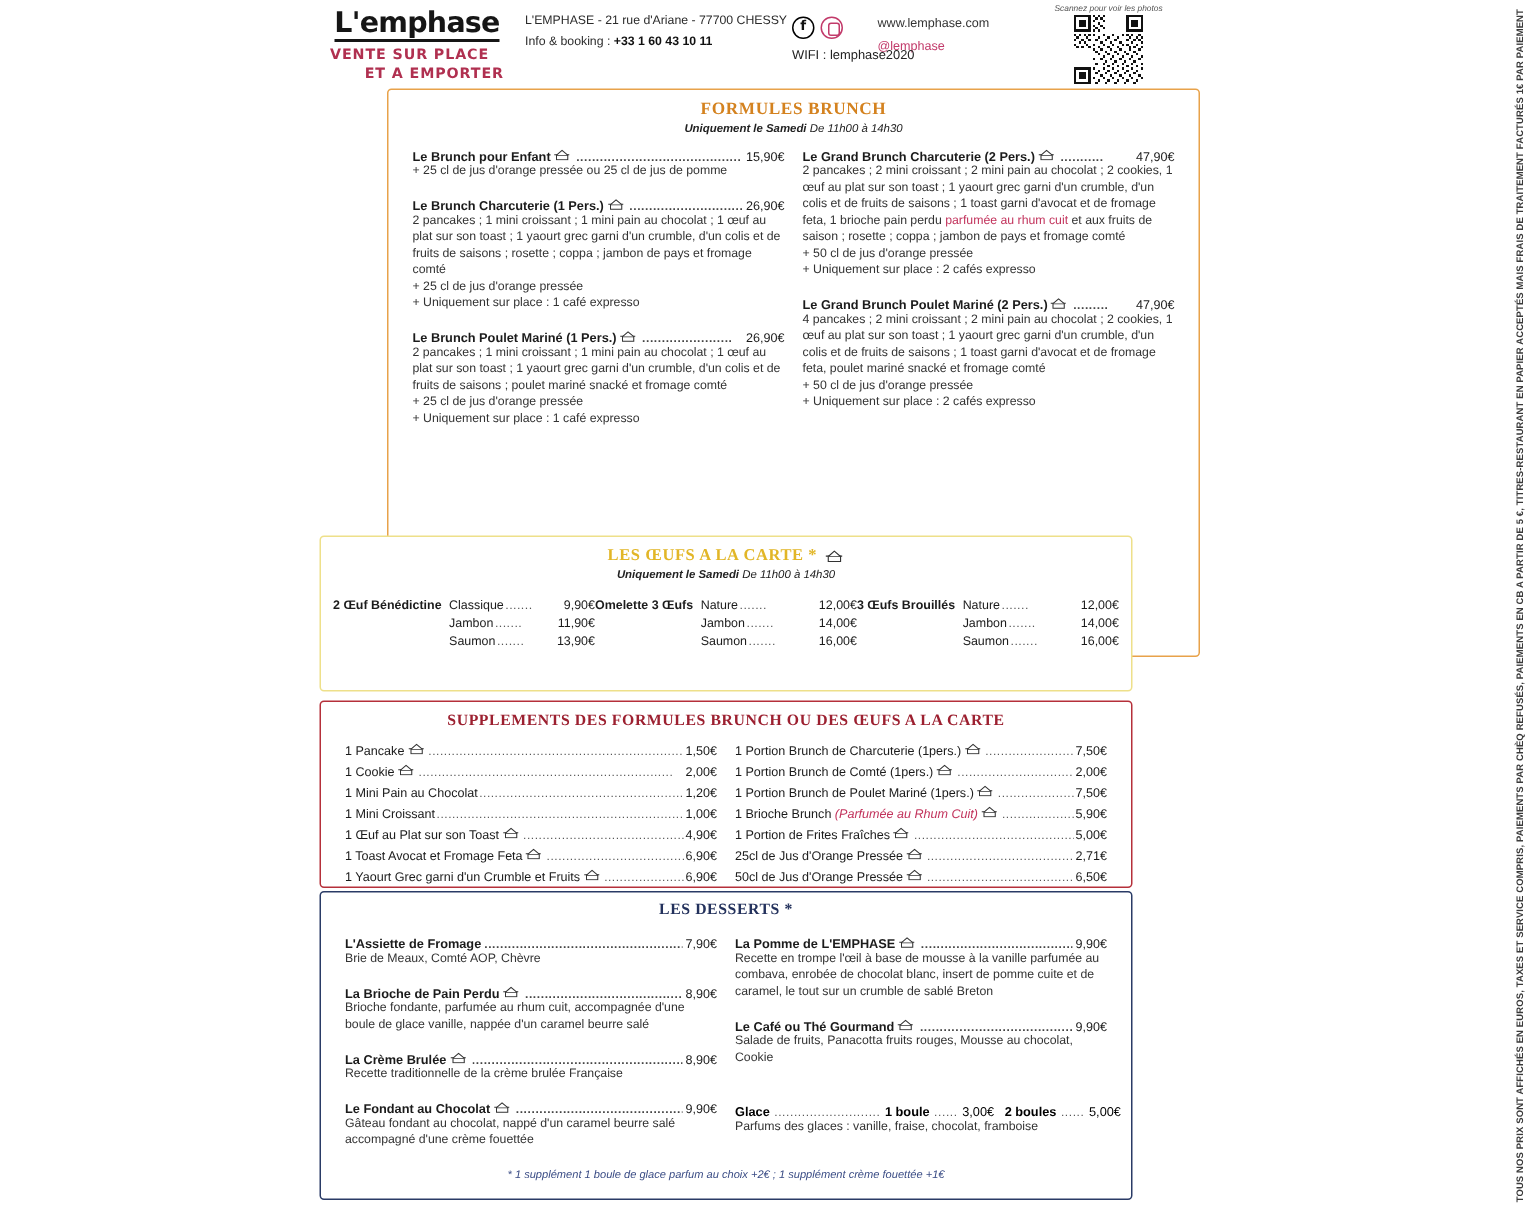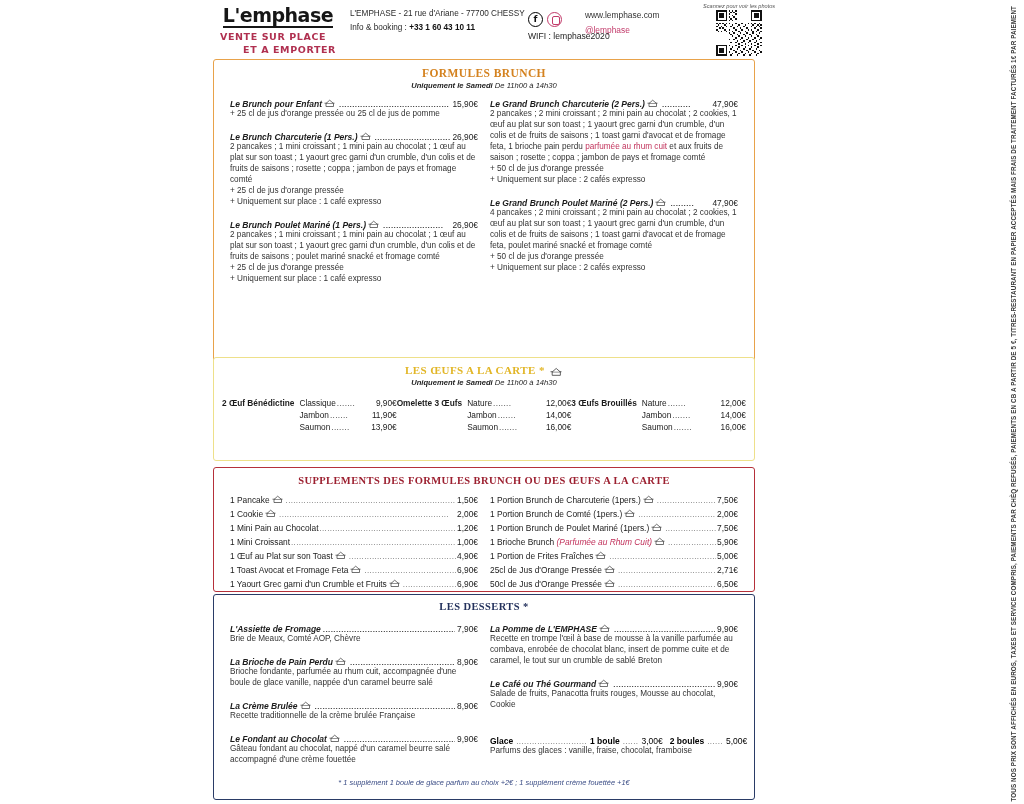--- a/index.html
+++ b/index.html
@@ -64,42 +64,42 @@
     white-space: nowrap; font-weight: bold;
   }
 
   
   .section { position: absolute; left: 213px; width: 542px; background: #fff; }
   .sec-title { text-align: center; font-family: "Liberation Serif", serif; font-weight: bold; letter-spacing: 0.4px; }
   .sec-sub { text-align: center; font-size: 7.6px; color: #222; margin-top: 2px; }
   .sec-sub b { font-style: italic; }
   .sec-sub i { font-style: italic; }
 
-  #sec-brunch { top: 59px; height: 379px; border: 1.3px solid #e8a24a; border-radius: 3px; }
+  #sec-brunch { top: 59px; height: 379px; border: 1.3px solid #e8a24a; border-radius: 3px; margin-left: 45px; }
   #sec-brunch .sec-title { color: #d4821f; font-size: 11.5px; padding-top: 7px; }
 
   #sec-eggs { top: 357px; height: 104px; border: 1.3px solid #eee08a; border-radius: 3px; }
   #sec-eggs .sec-title { color: #e2b627; font-size: 11px; padding-top: 6px; }
 
   #sec-supp { top: 467px; height: 125px; border: 1.3px solid #b5303a; border-radius: 3px; }
   #sec-supp .sec-title { color: #9c2030; font-size: 10.5px; padding-top: 7px; }
 
   #sec-des { top: 594px; height: 206px; border: 1.3px solid #2a3b66; border-radius: 3px; }
   #sec-des .sec-title { color: #23315c; font-size: 10.5px; padding-top: 6px; }
 
   .cols { display: flex; padding: 0 10px; }
   .col { width: 50%; padding: 0 6px; }
 
   
   .item { margin-bottom: 3px; }
   .item-head {
     display: flex; align-items: baseline; font-size: 8.5px; font-weight: bold; color: #1b1b1b;
     white-space: nowrap;
   }
-  .item-name { flex: 0 0 auto; font-style: italic; }
+  .item-name { flex: 0 0 auto; }
   .dots { flex: 1 1 auto; overflow: hidden; white-space: nowrap; color: #444;
           font-size: 8px; letter-spacing: 0.4px; margin: 0 2px; }
   .price { flex: 0 0 auto; font-weight: normal; color: #1b1b1b; font-size: 8.4px; }
   .desc { font-size: 8.2px; color: #333; line-height: 1.34; margin-top: 0px; }
   .desc .hl { color: #c2335c; }
   .plus { font-size: 8.2px; color: #333; line-height: 1.34; }
   .gap { height: 9px; }
 
   
   .tk { display: inline-block; width: 11px; height: 8px; position: relative; vertical-align: -1px; margin: 0 2px; }

